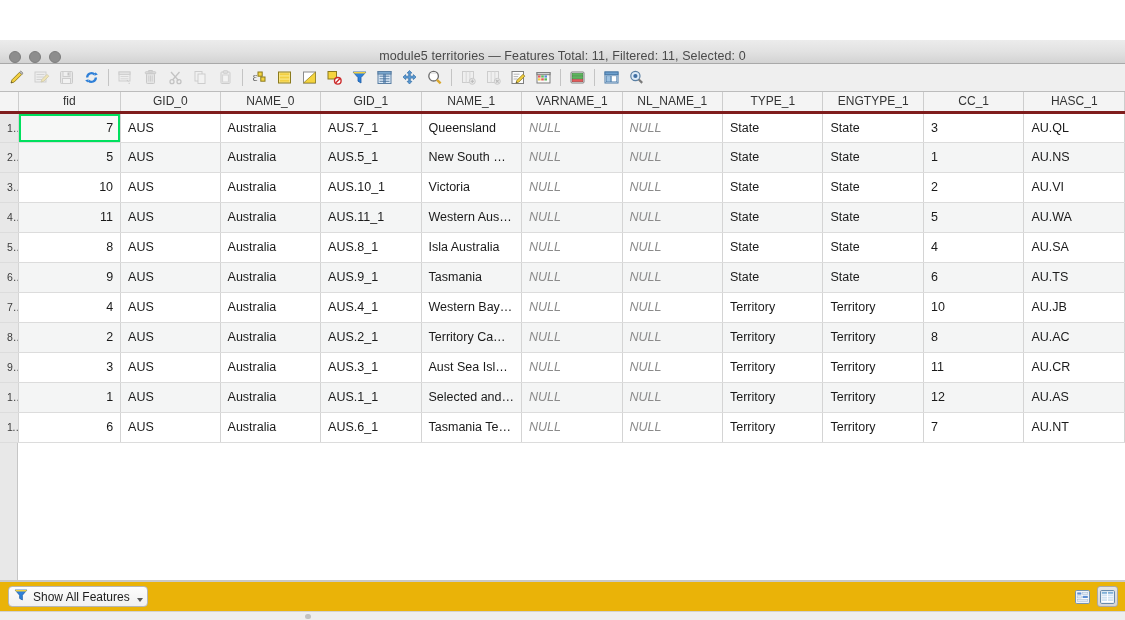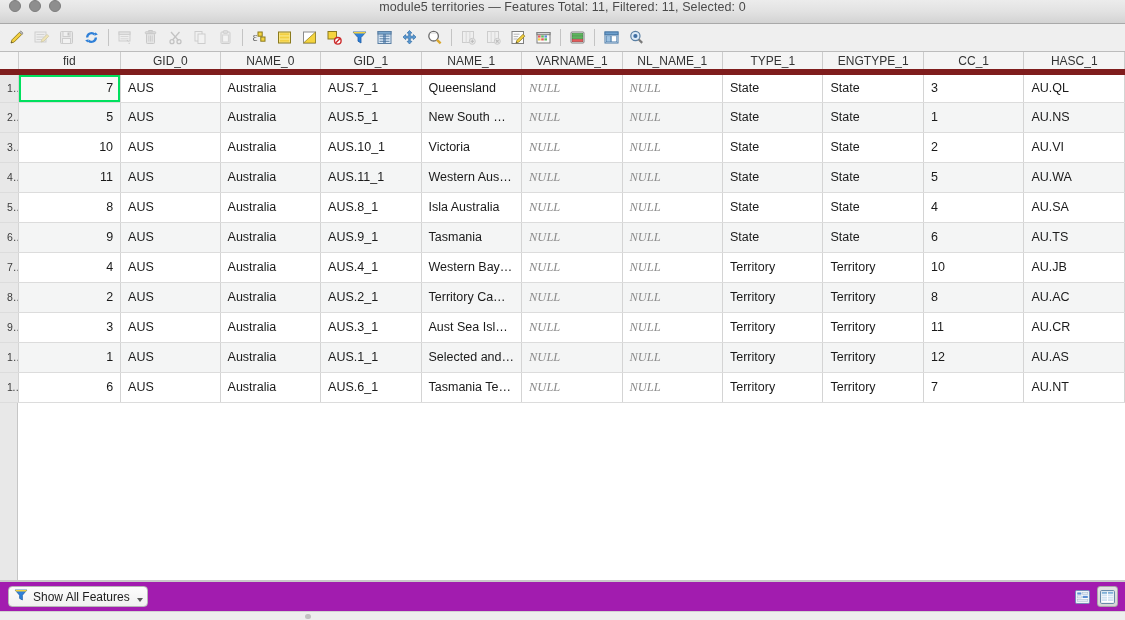--- a/index.html
+++ b/index.html
@@ -19,22 +19,23 @@
     background: #ffffff;
   }
 
   
   .titlebar {
     height: 24px;
     min-height: 24px;
     background: linear-gradient(to bottom, #ececec 0%, #e2e2e2 50%, #d3d3d3 100%);
     border-bottom: 1px solid #a9a9a9;
     display: flex;
-    align-items: flex-start;
+    align-items: flex-end;
     position: relative;
+    margin-top: 40px;
   }
   .traffic {
     display: flex;
     gap: 8px;
     padding-left: 9px;
     align-items: center;
   }
   .tl-dot {
     width: 12px; height: 12px;
     border-radius: 50%;
@@ -98,21 +99,21 @@
     white-space: nowrap;
     text-overflow: ellipsis;
     border-right: 1px solid #d4d4d4;
     border-bottom: 1px solid #dcdcdc;
     font-weight: normal;
     vertical-align: middle;
   }
   table.attr thead th {
     height: 20px;
     background: #f4f4f4;
-    border-bottom: 6px solid #7f1d1d;
+    border-bottom: 3px solid #7f1d1d;
     border-right: 1px solid #cdcdcd;
     text-align: center;
     font-size: 12px;
     color: #333;
   }
   th.corner-cell {
     width: 18px;
     padding: 0;
     background: #e6e6e6;
     border-right: 1px solid #c0c0c0;
@@ -127,40 +128,39 @@
     color: #3c3c3c;
     padding: 0 0 0 3px;
   }
   tr.alt td:not(.rowhdr) { background: #f4f5f5; }
   tr.norm td:not(.rowhdr) { background: #ffffff; }
 
   td.num { text-align: right; }
   td.nullcell {
     font-style: italic;
     color: #8b8b8b;
-    font-family: Liberation Serif, serif;
   }
   td.sel-cell {
     position: relative;
     box-shadow: inset 0 0 0 2px #00e05e;
     background: #f7f8f7 !important;
   }
   .filler-gutter {
     position: absolute;
     left: 0;
     width: 18px;
     background: #e8e8e8;
     border-right: 1px solid #c6c6c6;
   }
 
   
   .statusbar {
     height: 30px;
     min-height: 30px;
-    background: #a21caf;
+    background: #eab308;
     border-top: 1px solid #c9c9c9;
     display: flex;
     align-items: center;
     justify-content: space-between;
     padding: 0 7px 0 8px;
   }
   .filter-btn {
     display: flex;
     align-items: center;
     gap: 5px;

